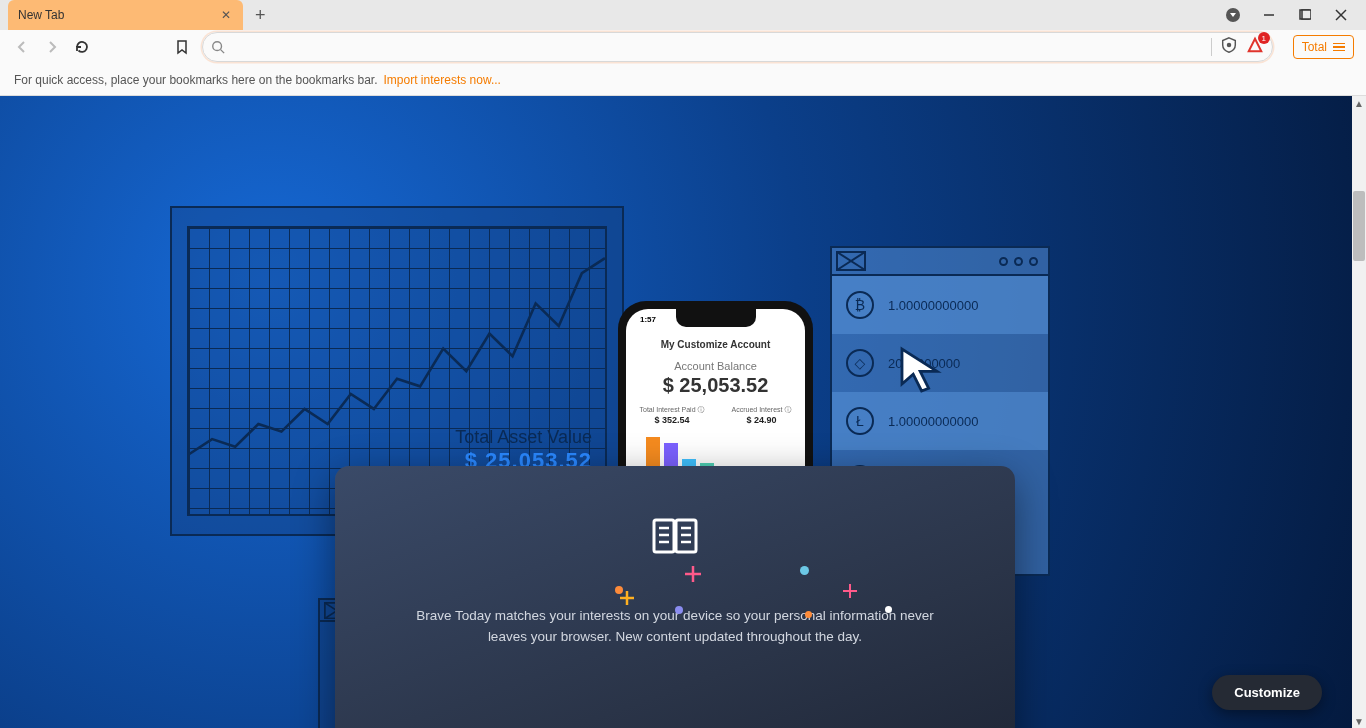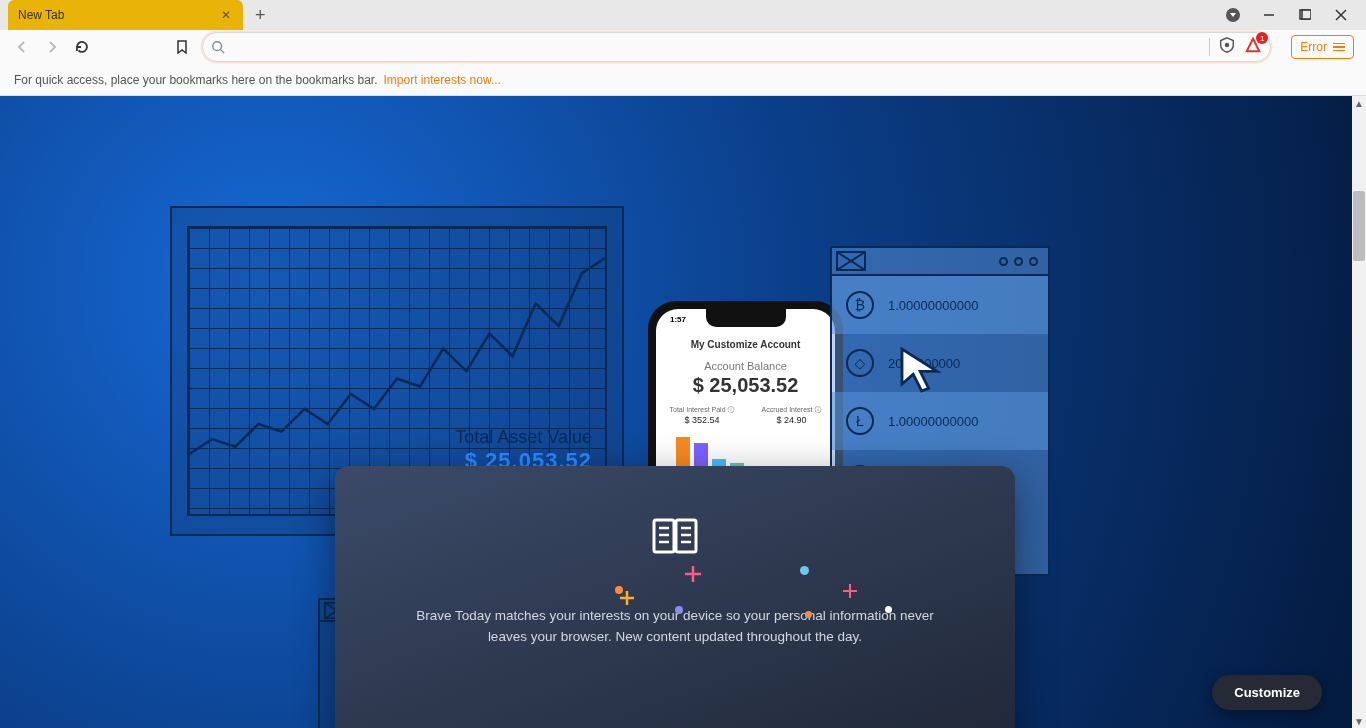--- a/index.html
+++ b/index.html
@@ -1,21 +1,21 @@
 <!DOCTYPE html>
 <html><head>
 <meta charset="utf-8">
 <style>
   * { margin: 0; padding: 0; box-sizing: border-box; }
   html, body { width: 1366px; height: 728px; overflow: hidden; font-family: -apple-system, "Segoe UI", Arial, sans-serif; }
   body { background: #e8e8e8; display: flex; flex-direction: column; }
 
   
   .tabstrip { height: 30px; background: #e8e8e8; display: flex; align-items: center; position: relative; }
-  .tab { height: 30px; background: #eab308; border-top-left-radius: 6px; border-top-right-radius: 6px;
+  .tab { height: 30px; background: #fdba74; border-top-left-radius: 6px; border-top-right-radius: 6px;
          display: flex; align-items: center; padding: 0 10px; width: 235px; margin-left: 8px; font-size: 12px; color: #333; }
   .tab-title { flex: 1; }
   .tab-close { width: 14px; height: 14px; display:flex; align-items:center; justify-content:center; font-size:12px; color:#555; cursor:pointer;}
   .new-tab { margin-left: 12px; font-size: 18px; color:#555; cursor:pointer; }
   .window-controls { position: absolute; right: 0; top: 0; height: 30px; display: flex; align-items: center; gap: 18px; padding: 0 16px; }
   .winbtn { width: 18px; height: 18px; display:flex; align-items:center; justify-content:center; color:#333; cursor:pointer; }
   .circle-down { width:14px; height:14px; background:#555; border-radius:50%; display:flex; align-items:center; justify-content:center; }
   .circle-down::after { content:''; border-left:3px solid transparent; border-right:3px solid transparent; border-top:4px solid #fff; }
 
   
@@ -54,31 +54,31 @@
   .chart-inner { position:absolute; left:15px; top:18px; right:15px; bottom:18px; border:2px solid #0a2a55;
                  background-image:
                    linear-gradient(#0a2a55 1px, transparent 1px),
                    linear-gradient(90deg, #0a2a55 1px, transparent 1px);
                  background-size: 20px 20px; }
   .chart-svg { position:absolute; inset:0; }
   .chart-label { position:absolute; right:30px; bottom:60px; text-align:right; color:#0a2a55; font-size:18px; font-weight:500; }
   .chart-value { color:#2a88ff; font-size:22px; font-weight:600; letter-spacing:1px; }
 
   
-  .phone { position:absolute; left:648px; top:205px; width:195px; height:300px;
+  .phone { position:absolute; left:618px; top:205px; width:195px; height:300px;
            background:#111; border-radius:28px; padding:8px; }
   .phone-screen { background:#fff; width:100%; height:100%; border-radius:22px; overflow:hidden; position:relative; }
   .notch { position:absolute; top:0; left:50%; transform:translateX(-50%); width:80px; height:18px; background:#111; border-bottom-left-radius:10px; border-bottom-right-radius:10px; }
   .phone-content { padding-top:22px; text-align:center; color:#333; font-size:10px; }
   .phone-time { position:absolute; top:6px; left:14px; font-size:8px; font-weight:600; }
   .phone-head { font-weight:600; margin-top:8px; font-size:10px; }
   .phone-sub { color:#777; margin-top:10px; font-size:11px; }
   .phone-balance { font-size:20px; font-weight:700; margin-top:2px; }
   .phone-row { display:flex; justify-content:space-around; margin-top:8px; font-size:7px; color:#666; }
-  .phone-row .v { font-size:9px; font-weight:400; color:#222; display:block; }
+  .phone-row .v { font-size:9px; font-weight:700; color:#222; display:block; }
   .phone-bars { display:flex; align-items:flex-end; justify-content:center; gap:4px; margin-top:8px; height:44px; }
   .phone-bars div { width:14px; }
   .phone-ticks { display:flex; justify-content:center; gap:4px; margin-top:4px; font-size:5px; color:#666; }
   .phone-ticks span { width:14px; text-align:center; }
 
   
   .crypto-card { position:absolute; left:830px; top:150px; width:220px; height:330px;
                  border:2px solid #0a2a55; background:rgba(100,160,230,0.45); }
   .crypto-titlebar { height:28px; border-bottom:2px solid #0a2a55; position:relative; display:flex; justify-content:flex-end; align-items:center; padding-right:10px; gap:6px;}
   .crypto-titlebar .xbox { position:absolute; left:4px; top:3px; width:30px; height:20px; }
@@ -179,21 +179,21 @@
       </span>
       <span class="brave-triangle">
         <svg viewBox="0 0 20 20">
             <path d="M10 3 L17 17 H3 Z" fill="none" stroke="#e0342c" stroke-width="2.2"></path>
           </svg>
         <span class="badge">1</span>
       </span>
     </div>
   </div>
   <button class="error-btn">
-    <span>Error</span>
+    <span>Total</span>
     <span class="hamburger">
         <span></span>
         <span></span>
         <span></span>
       </span>
   </button>
 </div>
 
 <div class="bookmarksbar">
   <span>For quick access, place your bookmarks here on the bookmarks bar.</span>

